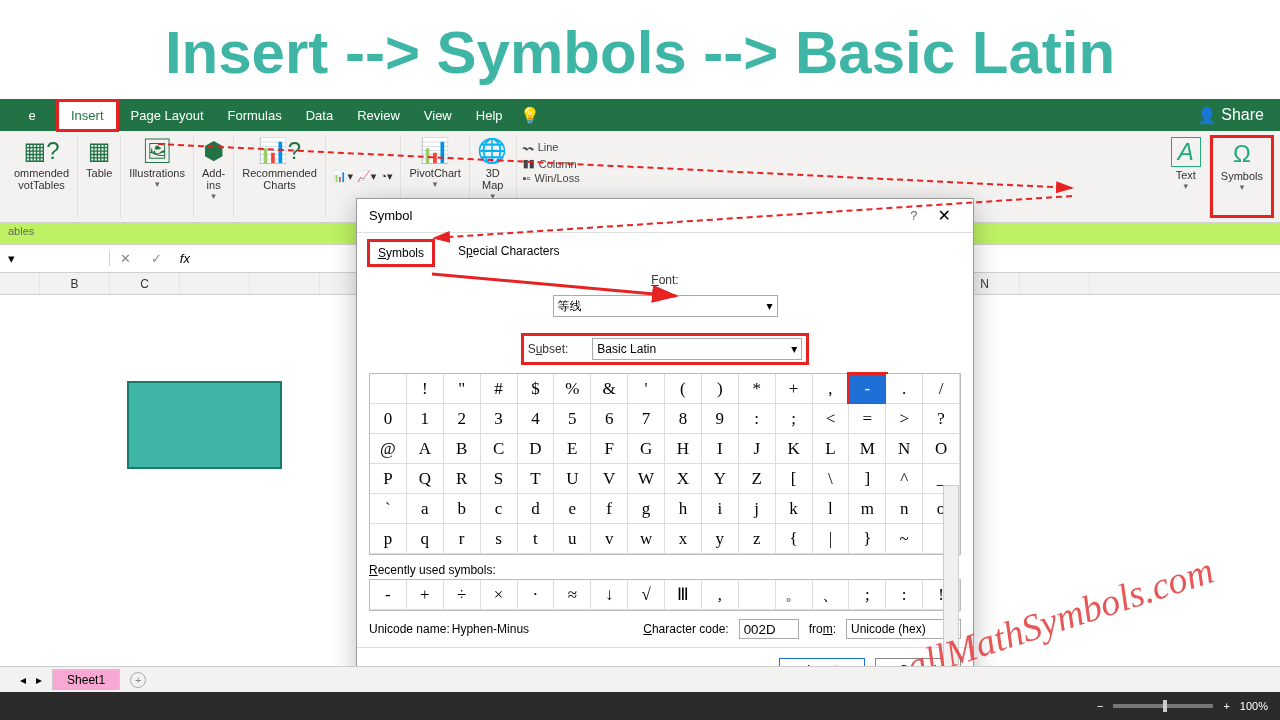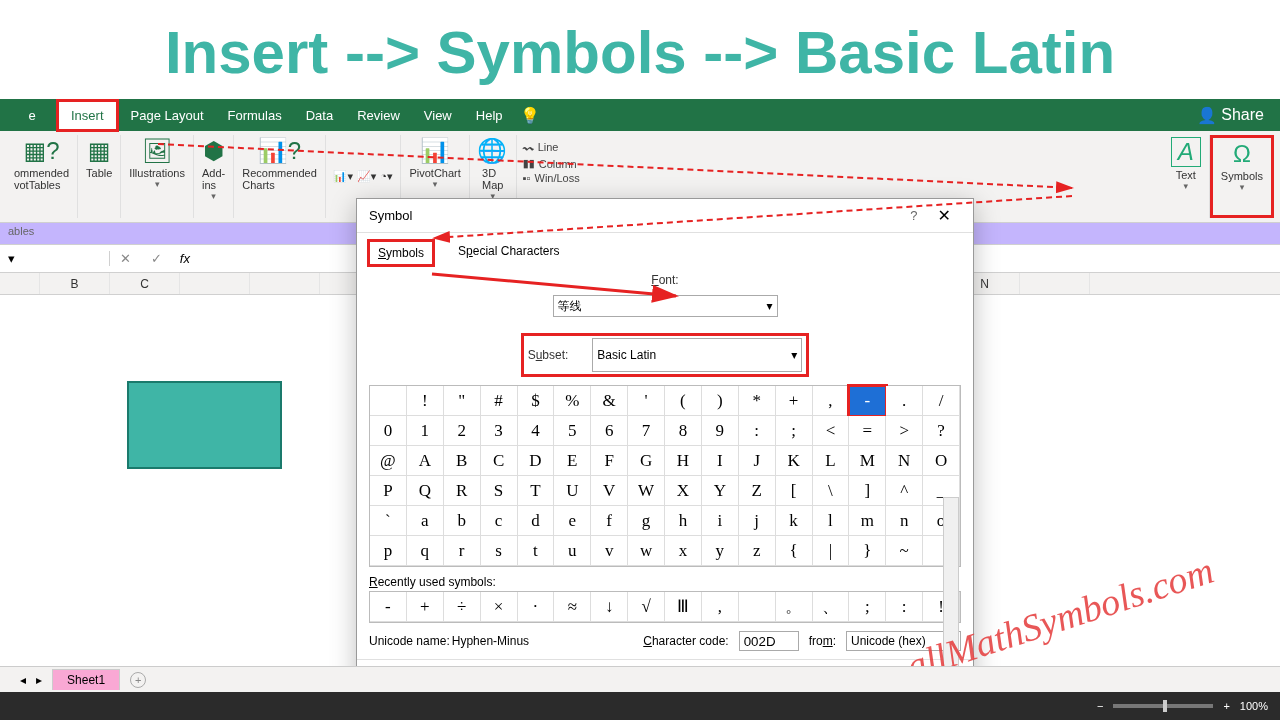--- a/index.html
+++ b/index.html
@@ -12,26 +12,26 @@
 .ribbon-tab.active { background: #fff; color: #217346; border: 3px solid #e62222; }
 .ribbon-cut { width: 48px; text-align: center; }
 .ribbon .bulb { margin: 0 6px; }
 .ribbon .share { margin-left: auto; padding-right: 8px; display: flex; align-items: center; gap: 4px; }
 
 .toolbar { background: #f3f2f1; height: 92px; display: flex; align-items: stretch; padding: 4px 6px; border-bottom: 1px solid #d0d0d0; gap: 0; }
 .tool-group { display: flex; flex-direction: column; align-items: center; justify-content: flex-start; font-size: 11px; color: #333; padding: 2px 8px; border-right: 1px solid #e0e0e0; }
 .tool-group:last-child { border-right: none; }
 .tool-icon { font-size: 24px; color: #217346; margin-bottom: 2px; }
 .tool-group.highlighted { border: 3px solid #e62222; }
-.tool-label { line-height: 1.1; }
+.tool-label { text-align: center; line-height: 1.1; }
 .tool-drop { font-size: 9px; color: #666; }
 .sparklines { font-size: 11px; color: #444; display: flex; flex-direction: column; gap: 2px; padding: 4px 6px; }
 .sparklines div { display: flex; align-items: center; gap: 4px; }
 
-.subbar { background: #c4b5fd; height: 22px; font-size: 11px; color: #666; padding: 2px 8px; border-bottom: 1px solid #d0d0d0; }
+.subbar { background: #bef264; height: 22px; font-size: 11px; color: #666; padding: 2px 8px; border-bottom: 1px solid #d0d0d0; }
 
 .formula-bar { height: 28px; display: flex; align-items: center; border-bottom: 1px solid #d0d0d0; font-size: 13px; }
 .name-box { width: 110px; border-right: 1px solid #d0d0d0; padding: 0 8px; }
 .fb-btn { padding: 0 10px; color: #888; }
 .fx { font-style: italic; padding: 0 8px; }
 
 .grid-area { position: relative; height: 470px; background: #fff; }
 .col-headers { display: flex; height: 22px; background: #f3f2f1; border-bottom: 1px solid #d0d0d0; }
 .col-h { flex: 0 0 70px; border-right: 1px solid #e5e5e5; text-align: center; font-size: 12px; color: #333; line-height: 22px; }
 .col-h:first-child { flex: 0 0 40px; }
@@ -46,21 +46,21 @@
 
 .dlg-tabs { display: flex; padding: 6px 10px 0; gap: 14px; font-size: 12px; }
 .dlg-tab { padding: 4px 8px; border: 1px solid transparent; }
 .dlg-tab.active { border: 3px solid #e62222; }
 .dlg-tab u { text-decoration: underline; }
 
 .dlg-row { display: flex; align-items: center; padding: 6px 12px; gap: 8px; font-size: 12px; flex-direction: column; }
 .dlg-row label { color: #333; }
 .font-sel { width: 225px; height: 22px; border: 1px solid #aaa; padding: 0 4px; font-size: 12px; display: flex; align-items: center; justify-content: space-between; background: #fff; }
 .subset-wrap { border: 3px solid #e62222; padding: 2px 4px; display: flex; align-items: center; gap: 16px; }
-.subset-sel { width: 210px; height: 22px; border: 1px solid #aaa; padding: 16px 4px; font-size: 12px; display: flex; align-items: center; justify-content: space-between; background: #fff; margin-left: 8px; }
+.subset-sel { width: 210px; height: 22px; border: 1px solid #aaa; padding: 4px 4px; font-size: 12px; display: flex; align-items: center; justify-content: space-between; background: #fff; margin-left: 8px; }
 
 .char-grid { margin: 2px 12px; border: 1px solid #bbb; display: grid; grid-template-columns: repeat(16, 1fr); }
 .char-cell { height: 30px; border-right: 1px solid #ddd; border-bottom: 1px solid #ddd; display: flex; align-items: center; justify-content: center; font-size: 17px; font-family: serif; background: #fff; cursor: pointer; }
 .char-cell.selected { background: #1e6fd6; color: #fff; outline: 3px solid #e62222; outline-offset: -1px; }
 .char-scroll { position: absolute; right: 14px; top: 112px; width: 16px; height: 210px; background: #f0f0f0; border: 1px solid #ccc; }
 
 .recent-label { font-size: 12px; padding: 6px 12px 2px; }
 .recent-grid { margin: 0 12px; border: 1px solid #bbb; display: grid; grid-template-columns: repeat(16, 1fr); }
 
 .uni-row { display: flex; align-items: center; padding: 8px 12px; font-size: 12px; gap: 10px; }

